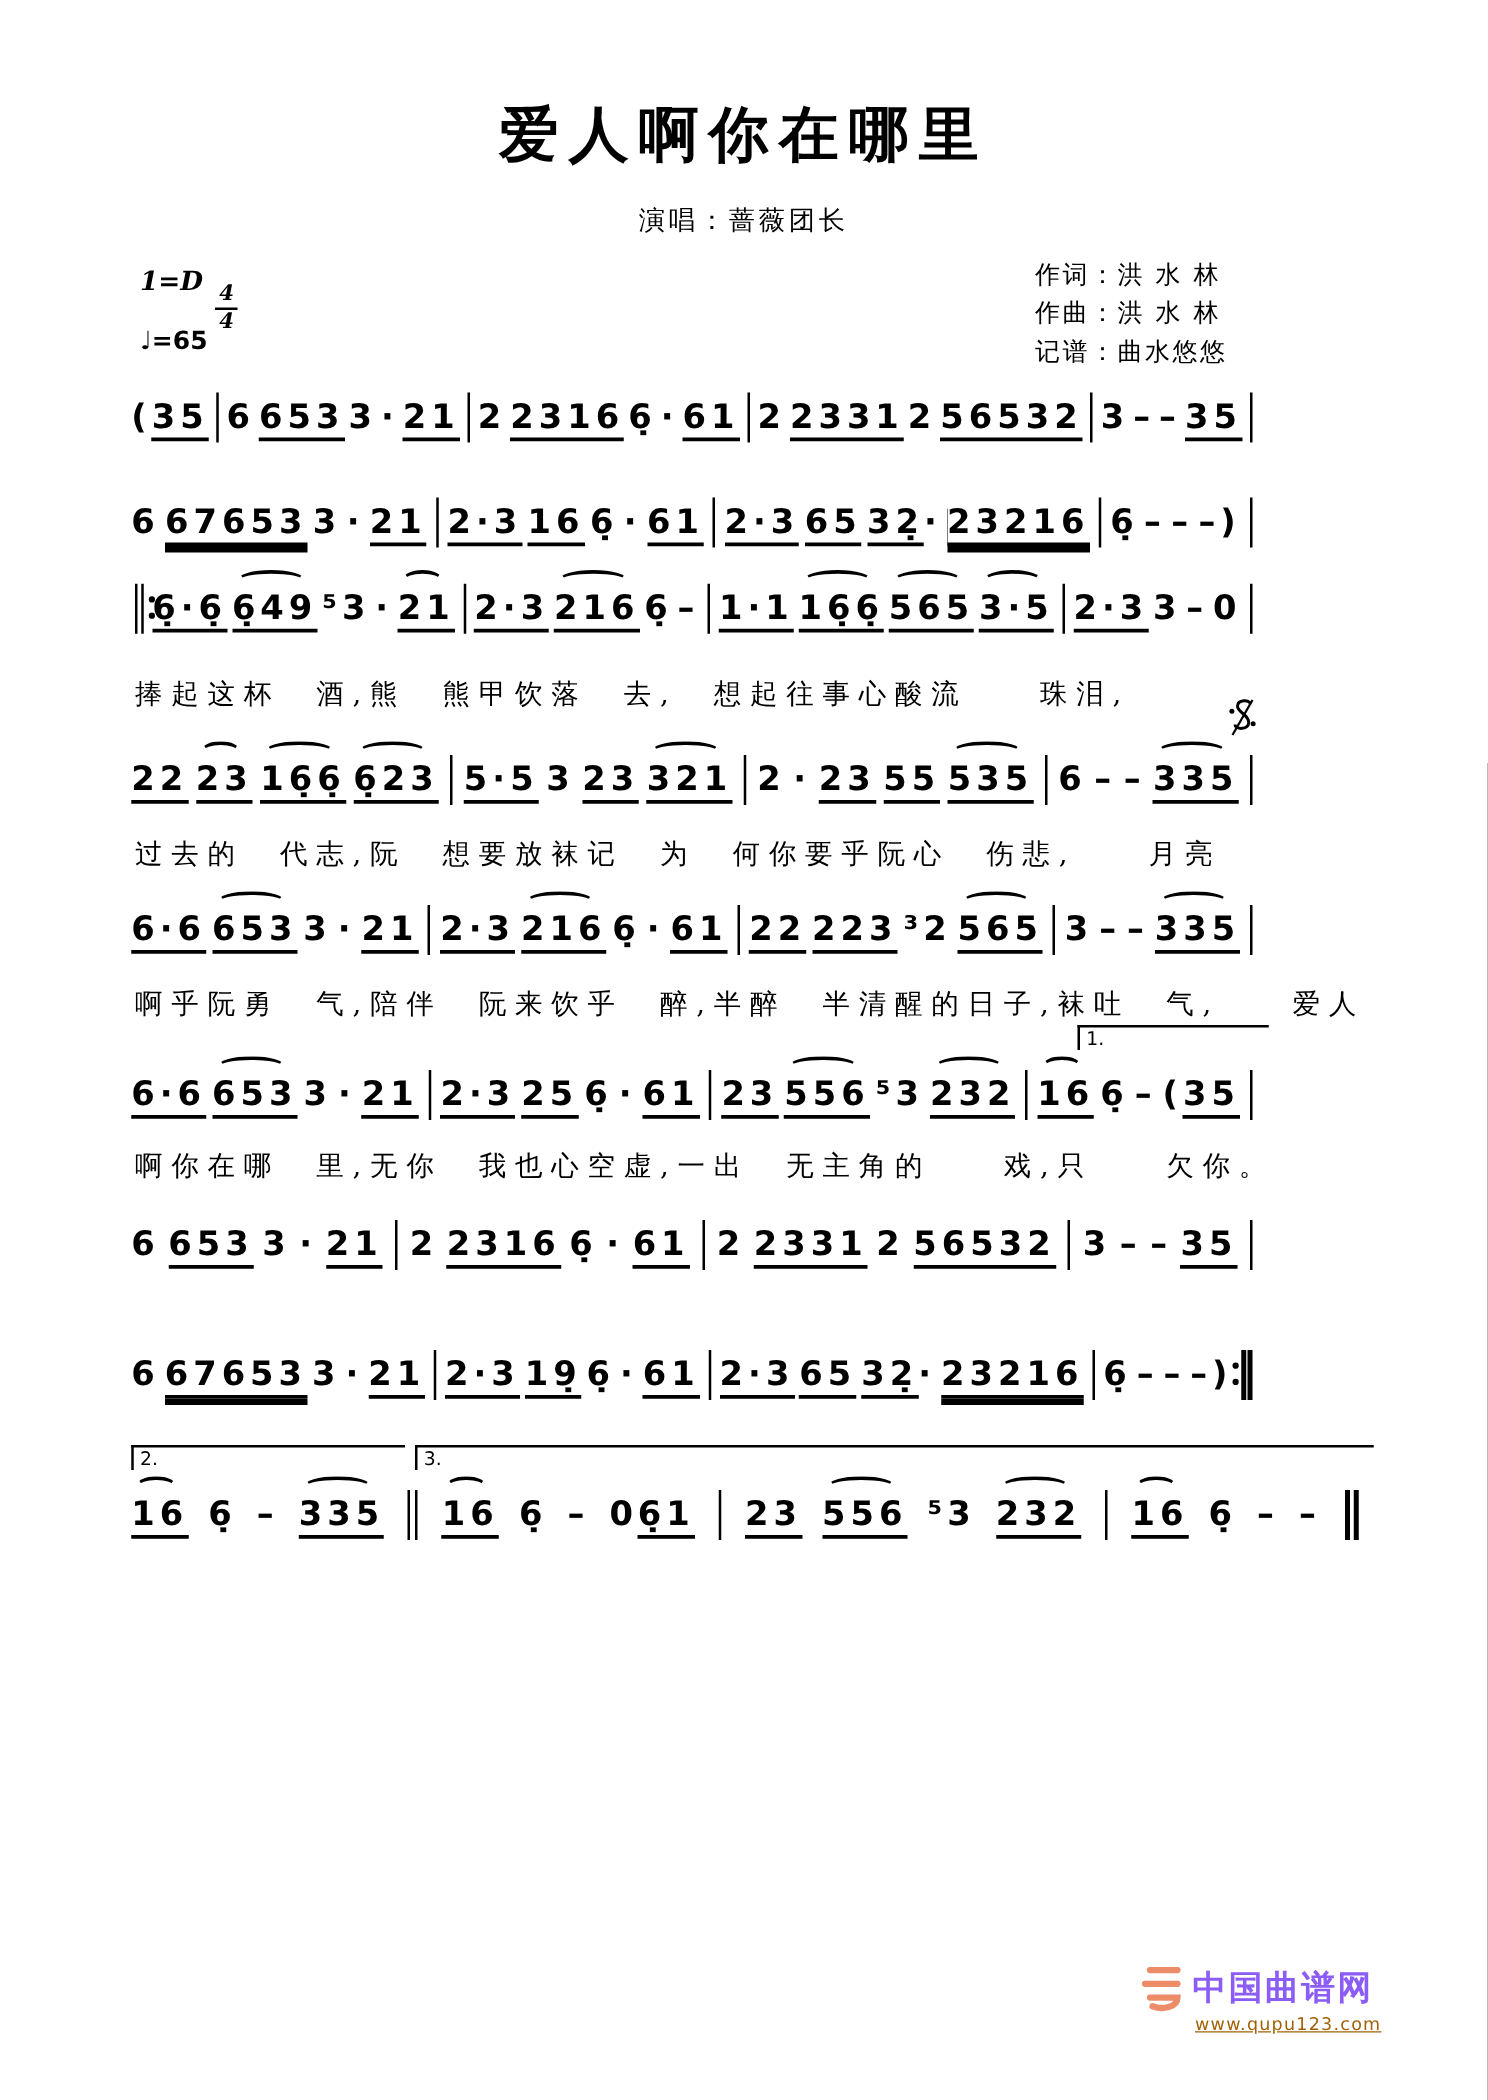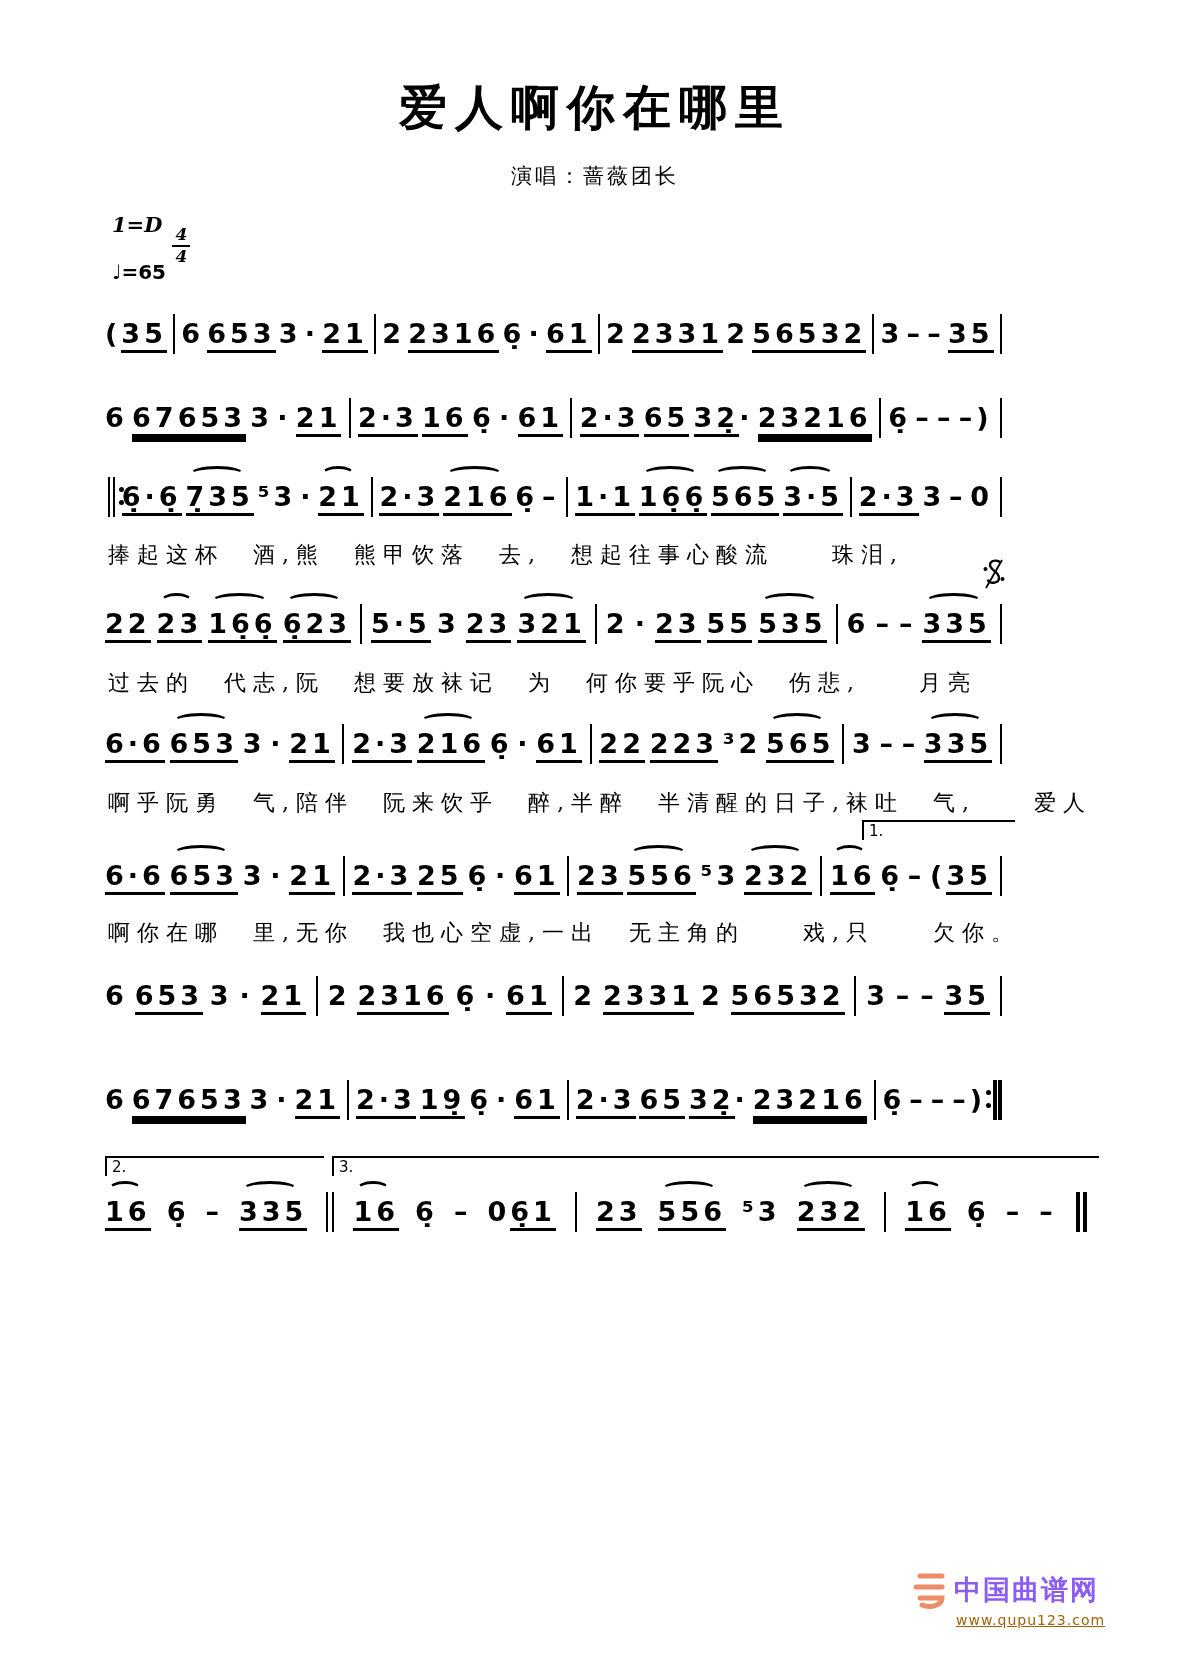--- a/index.html
+++ b/index.html
@@ -71,20 +71,25 @@
   <div class="subtitle">演唱：蔷薇团长</div>
 
   <div class="meta-key">
     <span>1=D</span><span class="ts">
         <span class="ts-top">4</span>
         <span class="ts-bot">4</span>
       </span>
   </div>
   <div class="meta-tempo">♩=65</div>
 
+  <div class="credits">
+    <div>作词：洪 水 林</div>
+    <div>作曲：洪 水 林</div>
+    <div>记谱：曲水悠悠</div>
+  </div>
 
   <div class="score" id="score">
       <div class="mline" style="top: 312px; width: 900px;">
         <span class="tok">(<span class="grp">35</span></span>
         <span class="bar"></span>
         <span class="tok">6</span>
         <span class="tok"><span class="grp">653</span></span>
         <span class="tok">3</span>
         <span class="tok">·</span>
         <span class="tok"><span class="grp">21</span></span>
@@ -123,24 +128,24 @@
         <span class="tok"><span class="grp">65</span></span>
         <span class="tok"><span class="grp">32̣</span>·</span>
         <span class="tok"><span class="grp g2">23216</span></span>
         <span class="bar"></span>
         <span class="tok">6̣</span>
         <span class="tok">–</span>
         <span class="tok">–</span>
         <span class="tok">–)</span>
         <span class="bar"></span>
       </div>
-      <div class="mline" style="top: 475px; width: 900px; text-align: center;">
+      <div class="mline" style="top: 465px; width: 900px; text-align: center;">
         <span class="bar repl"></span>
         <span class="tok"><span class="grp">6̣·6̣</span></span>
-        <span class="tok slur"><span class="grp">7̣35</span></span>
+        <span class="tok slur"><span class="grp">6̣49</span></span>
         <span class="tok">⁵3</span>
         <span class="tok">·</span>
         <span class="tok slur"><span class="grp">21</span></span>
         <span class="bar"></span>
         <span class="tok"><span class="grp">2·3</span></span>
         <span class="tok slur"><span class="grp">216</span></span>
         <span class="tok">6̣</span>
         <span class="tok">–</span>
         <span class="bar"></span>
         <span class="tok"><span class="grp">1·1</span></span>

